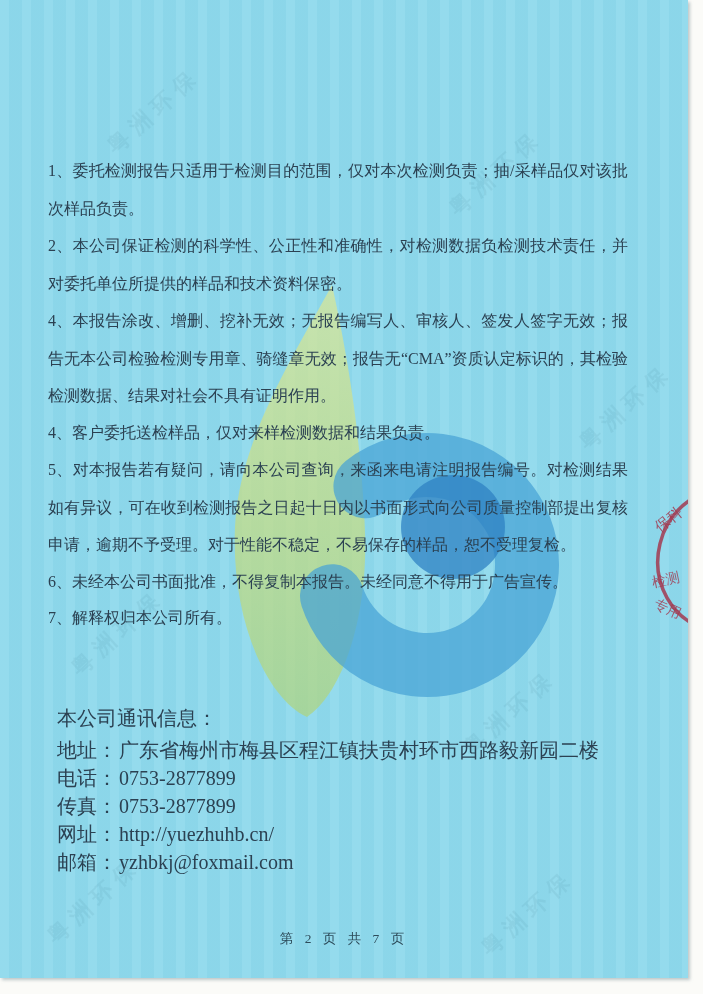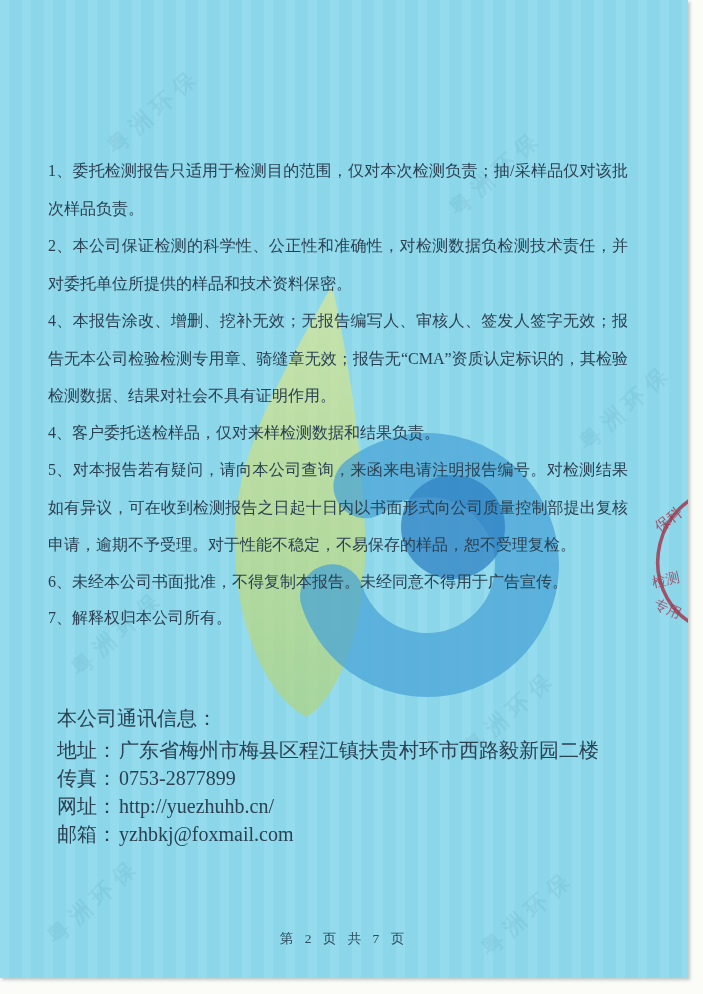--- a/index.html
+++ b/index.html
@@ -89,20 +89,23 @@
     <p class="p6">6、未经本公司书面批准，不得复制本报告。未经同意不得用于广告宣传。</p>
     <p class="p7">7、解释权归本公司所有。</p>
   </div>
 
   <div class="contact">
     <div class="c-head">本公司通讯信息：</div>
     <div class="c-row">
       <span class="c-label">地址：</span><span>广东省梅州市梅县区程江镇扶贵村环市西路毅新园二楼</span>
     </div>
     <div class="c-row">
+      <span class="c-label">电话：</span><span>0753-2877899</span>
+    </div>
+    <div class="c-row">
       <span class="c-label">传真：</span><span>0753-2877899</span>
     </div>
     <div class="c-row">
       <span class="c-label">网址：</span><span>http://yuezhuhb.cn/</span>
     </div>
     <div class="c-row">
       <span class="c-label">邮箱：</span><span>yzhbkj@foxmail.com</span>
     </div>
   </div>
 

